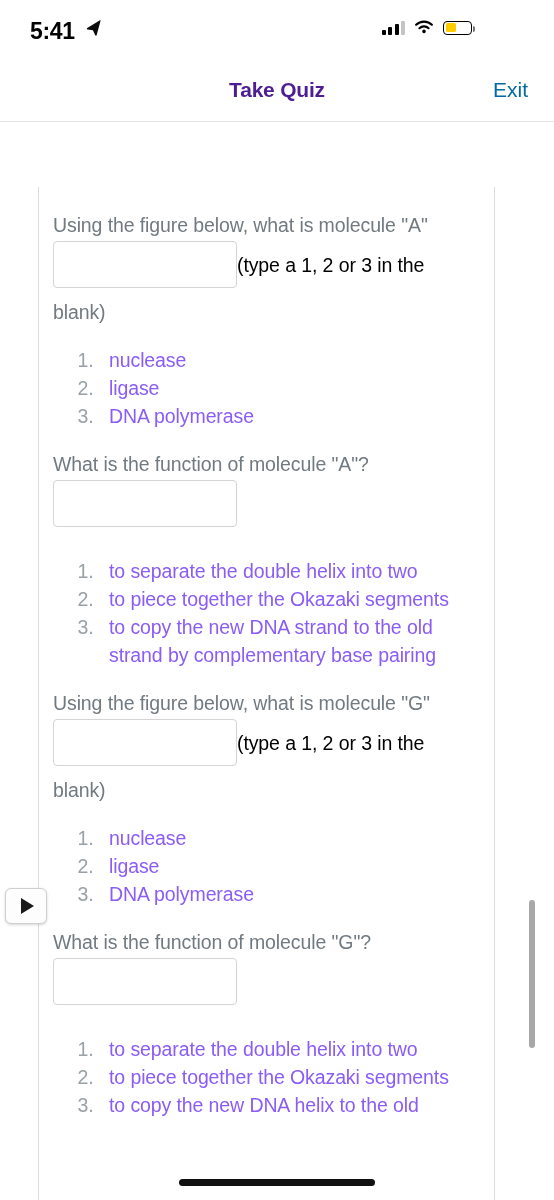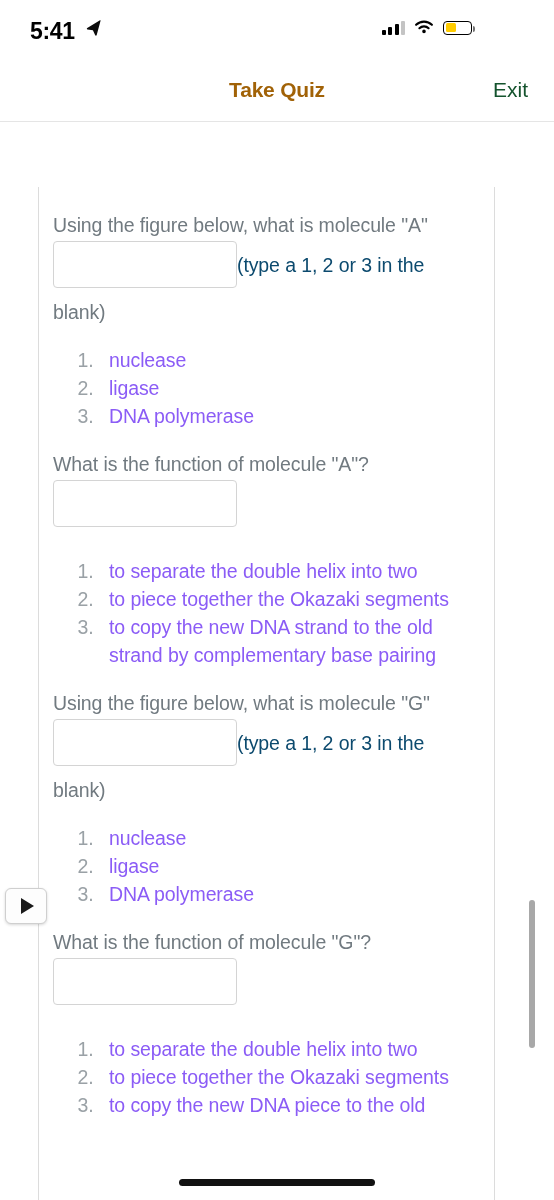--- a/index.html
+++ b/index.html
@@ -62,26 +62,26 @@
     position:absolute; top:58px; left:0;
     width:554px; height:64px;
     border-bottom:1px solid #e5e5e5;
     background:#fff;
   }
   .nav-title {
     position:absolute; left:0; right:0; top:50%;
     transform:translateY(-50%);
     text-align:center;
     font-size:21px; font-weight:bold;
-    color:#a16207; letter-spacing:-0.2px;
+    color:#4c1d95; letter-spacing:-0.2px;
   }
   .nav-exit {
     position:absolute; right:26px; top:50%;
     transform:translateY(-50%);
-    font-size:21px; color:#14532d;
+    font-size:21px; color:#0369a1;
     cursor:pointer;
   }
 
   
   .content-frame {
     position:absolute;
     left:38px; top:187px;
     width:457px; height:1013px;
     border-left:1px solid #dcdcdc;
     border-right:1px solid #dcdcdc;
@@ -111,21 +111,21 @@
     border-radius:4px;
     background:#fff;
     outline:none;
     font-size:18px;
     padding:0 8px;
     font-family:"Liberation Sans", sans-serif;
     margin:0;
   }
   .inline-after {
     font-size:19.5px;
-    color:#0c4a6e;
+    color:#000000;
     vertical-align:middle;
   }
 
   ol.choices {
     list-style:decimal;
     margin:0 0 0 0;
     padding-left:46px;
   }
   ol.choices li {
     font-size:19.5px;
@@ -272,21 +272,21 @@
       <div class="sp-18"></div>
       <div class="qblock">
         <div class="qtext">
           <span>What is the function of molecule "G"?</span><br>
           <input class="blank-input" type="text" placeholder="" style="">
         </div>
         <div class="sp-30"></div>
         <ol class="choices">
           <li>to separate the double helix into two</li>
           <li>to piece together the Okazaki segments</li>
-          <li>to copy the new DNA piece to the old</li>
+          <li>to copy the new DNA helix to the old</li>
         </ol>
       </div>
 
     </div>
   </div>
 
   <div class="float-play">
     <div class="tri"></div>
   </div>
 

